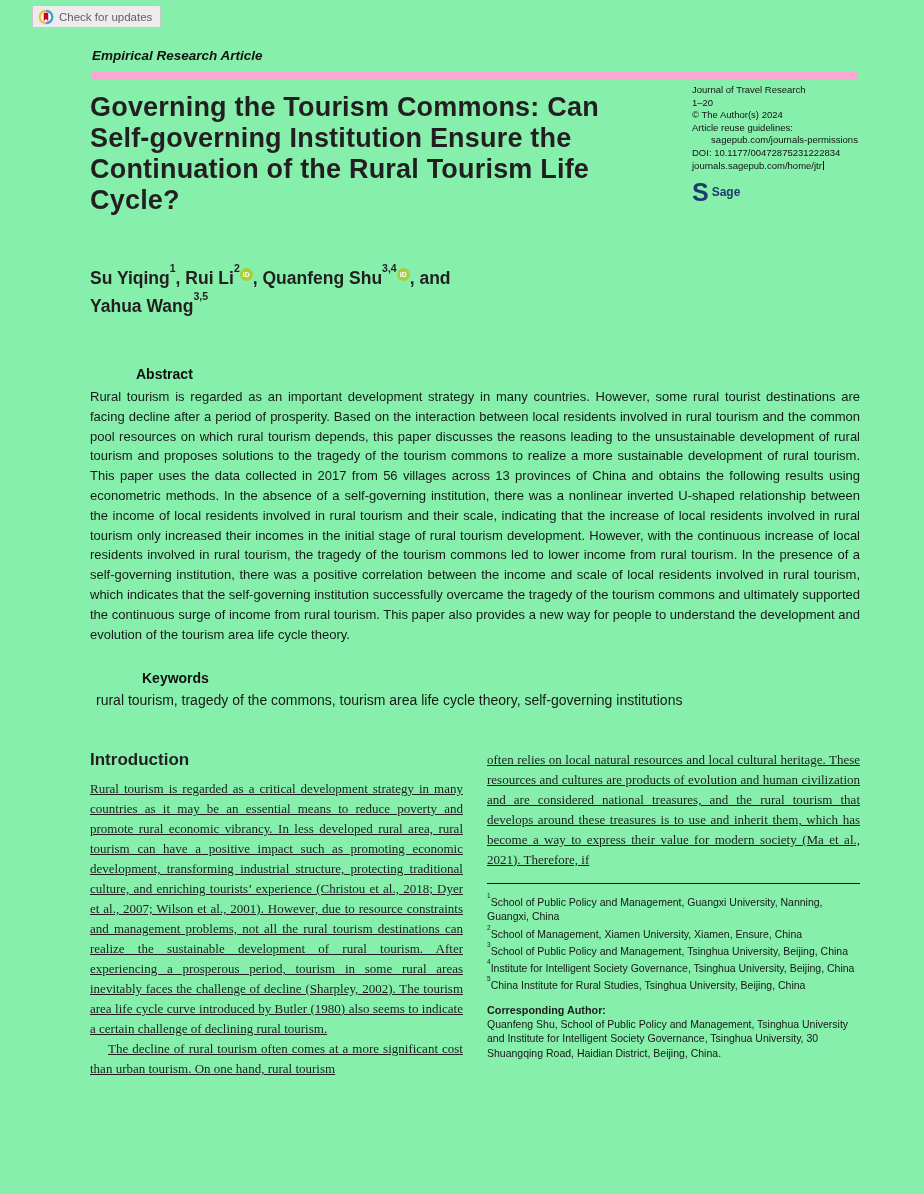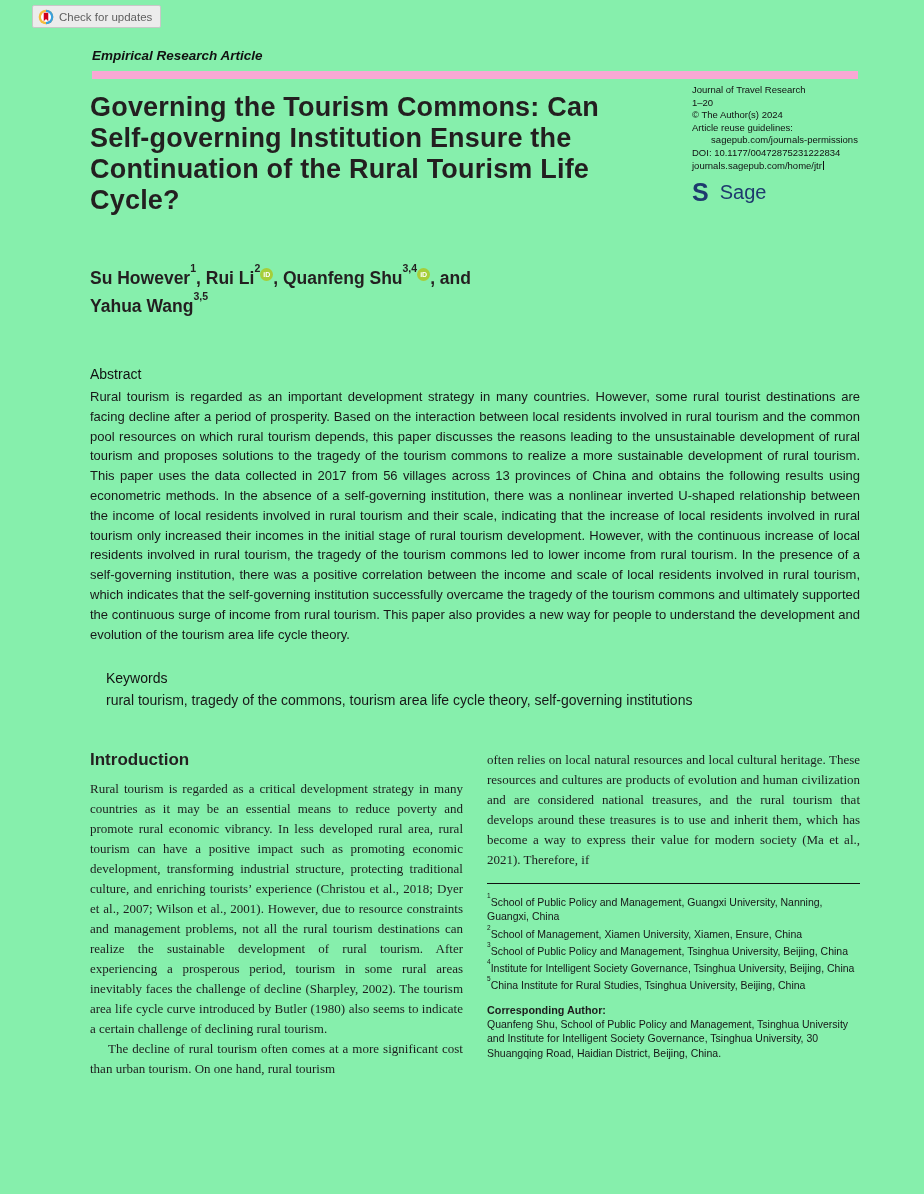--- a/index.html
+++ b/index.html
@@ -20,43 +20,43 @@
   
   .title { position:absolute; left:90px; top:92px; width:600px; font-size:27px; line-height:31px;
            font-weight:bold; color:#231f20; white-space:pre-line; letter-spacing:.2px; }
 
   
   .meta { position:absolute; left:692px; top:84px; width:185px; font-size:9.5px; line-height:12.6px; color:#111; }
   .meta .link { color:#111; text-decoration:none; cursor:pointer;text-align:center; }
   .cursor-bar { display:inline-block; width:1px; height:9px; background:#111; margin-left:1px; vertical-align:-1px; }
   .sage-logo { margin-top:9px; display:flex; align-items:center; gap:4px; }
   .sage-s { font-weight:900; font-size:25px; line-height:22px; letter-spacing:-1px; }
-  .sage-word { font-weight:normal; font-size:20px;margin-left:8px; }
+  .sage-word { font-weight:bold; font-size:12px; }
 
   
   .authors { position:absolute; left:90px; top:262px; width:600px; font-size:17.5px; font-weight:bold;
              line-height:23px; color:#231f20; }
   .authors sup { font-size:60%; position:relative; top:-.5em; }
   .orcid { display:inline-block; width:13px; height:13px; border-radius:50%; background:#a6ce39; color:#fff;
            font-size:7px; font-weight:bold; text-align:center; line-height:13px; vertical-align:super; cursor:pointer; }
 
   
   .abstract { position:absolute; left:90px; top:366px; width:770px; }
-  .sec-heading { font-size:14px; font-weight:normal; color:#111; margin-bottom:5px; }
+  .sec-heading { font-size:14px; font-weight:bold; color:#111; margin-bottom:5px;margin-left:46px; }
   .abstract-body { font-size:13px; line-height:19.8px; text-align:justify; color:#181818; }
 
   
-  .keywords { position:absolute; left:106px; top:670px; width:770px; }
+  .keywords { position:absolute; left:96px; top:670px; width:770px; }
   .keywords-body { font-size:14px; line-height:19px; color:#181818; }
 
   
   .columns { position:absolute; left:90px; top:750px; width:770px; display:flex; gap:24px; }
   .col { width:374px; }
   .intro-heading { font-size:17px; font-weight:bold; color:#231f20; margin-bottom:9px; }
-  .serif-para { font-family:"Liberation Serif", serif; font-size:13px; line-height:20px; text-align:justify; color:#1d1d1d; }
+  .serif-para { font-family:"Liberation Serif", serif; font-size:13px; line-height:20px; text-align:justify; color:#1d1d1d;text-decoration:underline; }
   .indent { text-indent:18px; }
 
   
   .footnote-block { margin-top:13px; border-top:1.5px solid #111; padding-top:8px; }
   .affil { font-size:10.5px; line-height:14.5px; color:#161616; }
   .affil sup, .corr-body sup { font-size:62%; position:relative; top:-.45em; }
   .corr { margin-top:12px; }
   .corr-heading { font-size:10.8px; font-weight:bold; margin-bottom:1px; }
   .corr-body { font-size:10.5px; line-height:14.5px; color:#161616; }
   .email-line { font-size:10.5px; line-height:14.5px; color:#161616; cursor:pointer; }
@@ -95,21 +95,21 @@
     <div class="link">sagepub.com/journals-permissions</div>
     <div>DOI: 10.1177/00472875231222834</div>
     <div><span class="link">journals.sagepub.com/home/jtr</span><span class="cursor-bar"></span></div>
     <div class="sage-logo" style="color:#1e3a6e;">
       <span class="sage-s">S</span>
       <span class="sage-word">Sage</span>
     </div>
   </div>
 
   <div class="authors">
-    <span>Su However</span><sup>1</sup><span>, </span><span>Rui Li</span><sup>2</sup><span class="orcid">iD</span><span>, </span><span>Quanfeng Shu</span><sup>3,4</sup><span class="orcid">iD</span><span>, and</span><br>
+    <span>Su Yiqing</span><sup>1</sup><span>, </span><span>Rui Li</span><sup>2</sup><span class="orcid">iD</span><span>, </span><span>Quanfeng Shu</span><sup>3,4</sup><span class="orcid">iD</span><span>, and</span><br>
     <span>Yahua Wang</span><sup>3,5</sup>
   </div>
 
   <section class="abstract">
     <div class="sec-heading">Abstract</div>
     <p class="abstract-body">Rural tourism is regarded as an important development strategy in many countries. However, some rural tourist destinations are facing decline after a period of prosperity. Based on the interaction between local residents involved in rural tourism and the common pool resources on which rural tourism depends, this paper discusses the reasons leading to the unsustainable development of rural tourism and proposes solutions to the tragedy of the tourism commons to realize a more sustainable development of rural tourism. This paper uses the data collected in 2017 from 56 villages across 13 provinces of China and obtains the following results using econometric methods. In the absence of a self-governing institution, there was a nonlinear inverted U-shaped relationship between the income of local residents involved in rural tourism and their scale, indicating that the increase of local residents involved in rural tourism only increased their incomes in the initial stage of rural tourism development. However, with the continuous increase of local residents involved in rural tourism, the tragedy of the tourism commons led to lower income from rural tourism. In the presence of a self-governing institution, there was a positive correlation between the income and scale of local residents involved in rural tourism, which indicates that the self-governing institution successfully overcame the tragedy of the tourism commons and ultimately supported the continuous surge of income from rural tourism. This paper also provides a new way for people to understand the development and evolution of the tourism area life cycle theory.</p>
   </section>
 
   <section class="keywords">
     <div class="sec-heading">Keywords</div>

